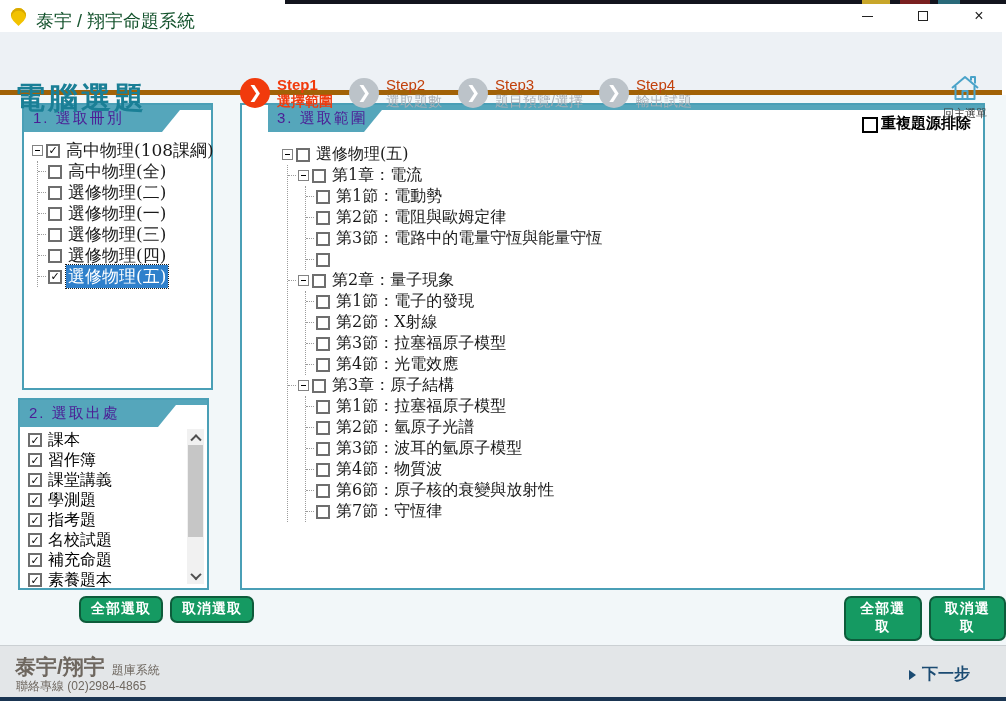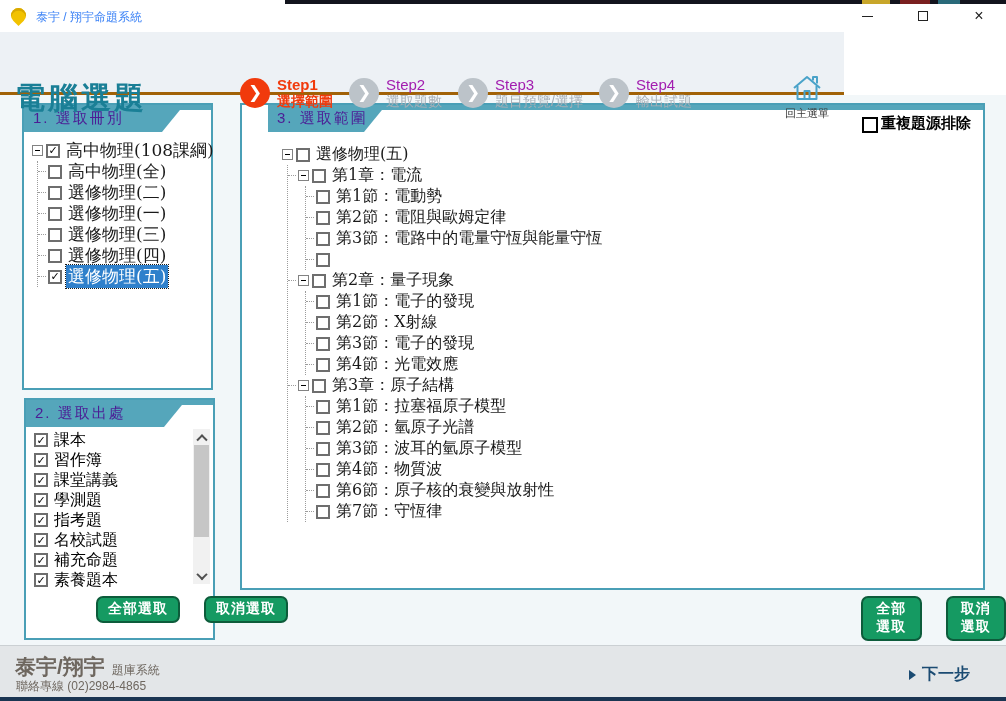--- a/index.html
+++ b/index.html
@@ -6,51 +6,51 @@
   html,body { width:1006px; height:701px; overflow:hidden; }
   body { font-family:"Liberation Sans","DejaVu Sans",sans-serif; background:#fff; position:relative; }
 
   
   #topstrip { position:absolute; left:285px; top:0; width:721px; height:4px; background:#12141d; z-index:9; }
   #topstrip .frag { position:absolute; top:0; height:4px; }
 
   
   #titlebar { position:absolute; left:0; top:0; width:1006px; height:32px; background:#ffffff; z-index:5; }
   #applogo { position:absolute; left:11px; top:8px; width:15px; height:15px; background:#f2c200; border-radius:0 50% 50% 50%; transform:rotate(225deg); box-shadow:inset -2px -2px 0 #d8a800; }
-  #apptitle { position:absolute; left:36px; top:9px; font-size:12px; color:#3b82f6; }
+  #apptitle { position:absolute; left:36px; top:9px; font-size:18px; color:#14532d; }
   #wincontrols { position:absolute; right:12px; top:0; height:32px; display:flex; align-items:center; gap:26px; }
   .winbtn { width:30px; height:28px; display:flex; align-items:center; justify-content:center; color:#222; }
   .glyph-min { width:11px; height:1px; background:#222; display:block; }
   .glyph-max { width:10px; height:10px; border:1px solid #222; display:block; }
   .glyph-close { font-size:16px; line-height:1; color:#222; }
 
   
-  #header { position:absolute; left:0; top:32px; width:844px; height:63px; background:#edf1f5; border-bottom:3px solid #a16207; z-index:4; }
+  #header { position:absolute; left:0; top:32px; width:1002px; height:63px; background:#edf1f5; border-bottom:5px solid #a16207; z-index:4; }
   #pagetitle { position:absolute; left:15px; top:46px; font-size:30px; font-weight:bold; color:#1a7f96; letter-spacing:3px; }
   #steps { position:absolute; left:240px; top:44px; display:flex; gap:16px; }
   .step { display:flex; align-items:center; gap:7px; }
   .step-circle { width:30px; height:30px; border-radius:50%; background:#bcc3c9; color:#fff; display:flex; align-items:center; justify-content:center; font-weight:bold; font-size:17px; }
   .step-text { display:flex; flex-direction:column; line-height:1.15;justify-content:space-between; }
-  .step-name { font-size:15px; color:#a21caf; }
+  .step-name { font-size:15px; color:#c2410c; }
   .step-label { font-size:14px; color:#a7afb7; }
   .step.active .step-circle { background:#f13a0c; }
   .step.active .step-name, .step.active .step-label { color:#f13a0c; font-weight:bold; }
   #homebtn { position:absolute; right:8px; top:42px; width:58px; text-align:center; cursor:pointer; }
   #homelabel { font-size:11px; color:#3a3a3a; margin-top:1px; }
 
   
   #main { position:absolute; left:0; top:95px; width:1006px; height:550px; background:#f2f7f9; }
 
   .panel { position:absolute; background:#fff; border:2px solid #4a9fb6; }
   .phead { position:relative; height:27px; }
   .phead .tstrip { position:absolute; left:0; top:0; right:0; height:5px; background:#55a6bb; }
   .phead .tab { position:absolute; left:0; top:0; height:27px; background:#55a6bb; color:#4c1d95; font-weight:normal; font-size:15px; letter-spacing:2px; line-height:26px; padding-left:9px; clip-path:polygon(0 0,100% 0,calc(100% - 22px) 100%,0 100%); }
 
   #panel1 { left:22px; top:8px; width:191px; height:287px; }
-  #panel2 { left:24px; top:303px; width:191px; height:242px; }
+  #panel2 { left:18px; top:303px; width:191px; height:192px; }
   #panel3 { left:240px; top:8px; width:745px; height:487px;padding-left:26px; }
 
   
   .tree { padding:8px 4px 0 8px; font-family:"DejaVu Serif","Liberation Serif",serif; color:#1a1a1a; }
   .trow { display:flex; align-items:center; height:21px; font-size:16px; white-space:nowrap; }
   #panel1 .trow { font-size:17px; }
   .exp { width:11px; height:11px; border:1px solid #828282; background:#fff; position:relative; flex:none; margin-right:3px; }
   .exp::after { content:""; position:absolute; left:2px; top:4px; width:5px; height:1px; background:#000; }
   .cb { width:14px; height:14px; border:2px solid #6e6e6e; background:#fff; flex:none; display:flex; align-items:center; justify-content:center; font:bold 11px "DejaVu Sans",sans-serif; color:#000; margin-right:4px; }
   .cb.checked::before { content:"✓"; }
@@ -71,21 +71,21 @@
   #sb-thumb { width:15px; height:92px; background:#c6c6c6; flex:none; }
 
   
   #dedupe { position:absolute; top:9px; right:12px; display:flex; align-items:flex-end; font-family:"DejaVu Serif","Liberation Serif",serif; font-weight:bold; font-size:15px; color:#000; }
   #dedupe .cb { width:16px; height:16px; border:2px solid #000; margin-right:3px; }
 
   
   .btnrow { position:absolute; display:flex; gap:7px; }
   #btns-left { left:79px; top:501px; }
   #btns-right { left:844px; top:501px; }
-  .gbtn { background:#159a62; color:#fff; border:2px solid #0d5c3b; border-radius:7px; font-size:14px; font-weight:bold; padding:2px 10px 3px; letter-spacing:1px; cursor:pointer; font-family:"Liberation Sans",sans-serif;margin-left:17px; }
+  .gbtn { background:#159a62; color:#fff; border:2px solid #0d5c3b; border-radius:7px; font-size:14px; font-weight:bold; padding:2px 10px 3px; letter-spacing:1px; cursor:pointer; font-family:"Liberation Sans",sans-serif; }
 
   
   #footer { position:absolute; left:0; top:645px; width:1006px; height:60px; background:#e3e6e8; border-top:1px solid #cbd0d3; }
   #brandline { position:absolute; left:15px; top:7px; color:#6e675f; }
   #brand { font-size:21px; font-weight:bold; }
   #brandsuffix { font-size:12px; margin-left:7px; }
   #contact { position:absolute; left:16px; top:32px; font-size:12px; color:#6e675f; }
   #nextbtn { position:absolute; right:36px; top:18px; display:flex; align-items:center; gap:6px; color:#1b4b72; font-size:16px; font-weight:bold; cursor:pointer; }
   #nextarrow { width:0; height:0; border-left:7px solid #1b4b72; border-top:5px solid transparent; border-bottom:5px solid transparent; }
 
@@ -313,21 +313,21 @@
               <span class="tlabel">第1節：電子的發現</span>
             </div>
             <div class="trow">
               <span class="stub"></span>
               <span class="cb"></span>
               <span class="tlabel">第2節：X射線</span>
             </div>
             <div class="trow">
               <span class="stub"></span>
               <span class="cb"></span>
-              <span class="tlabel">第3節：電子的發現</span>
+              <span class="tlabel">第3節：拉塞福原子模型</span>
             </div>
             <div class="trow">
               <span class="stub"></span>
               <span class="cb"></span>
               <span class="tlabel">第4節：光電效應</span>
             </div>
           </div>
           <div class="trow">
             <span class="stub"></span>
             <span class="exp"></span>

